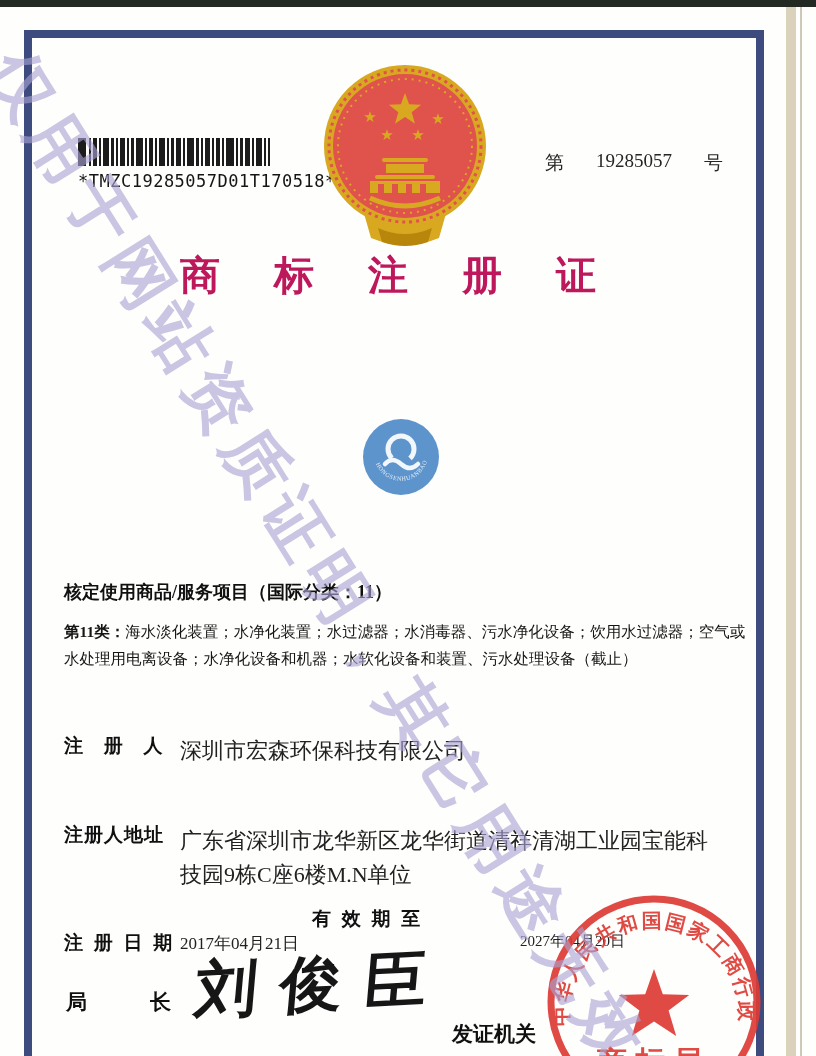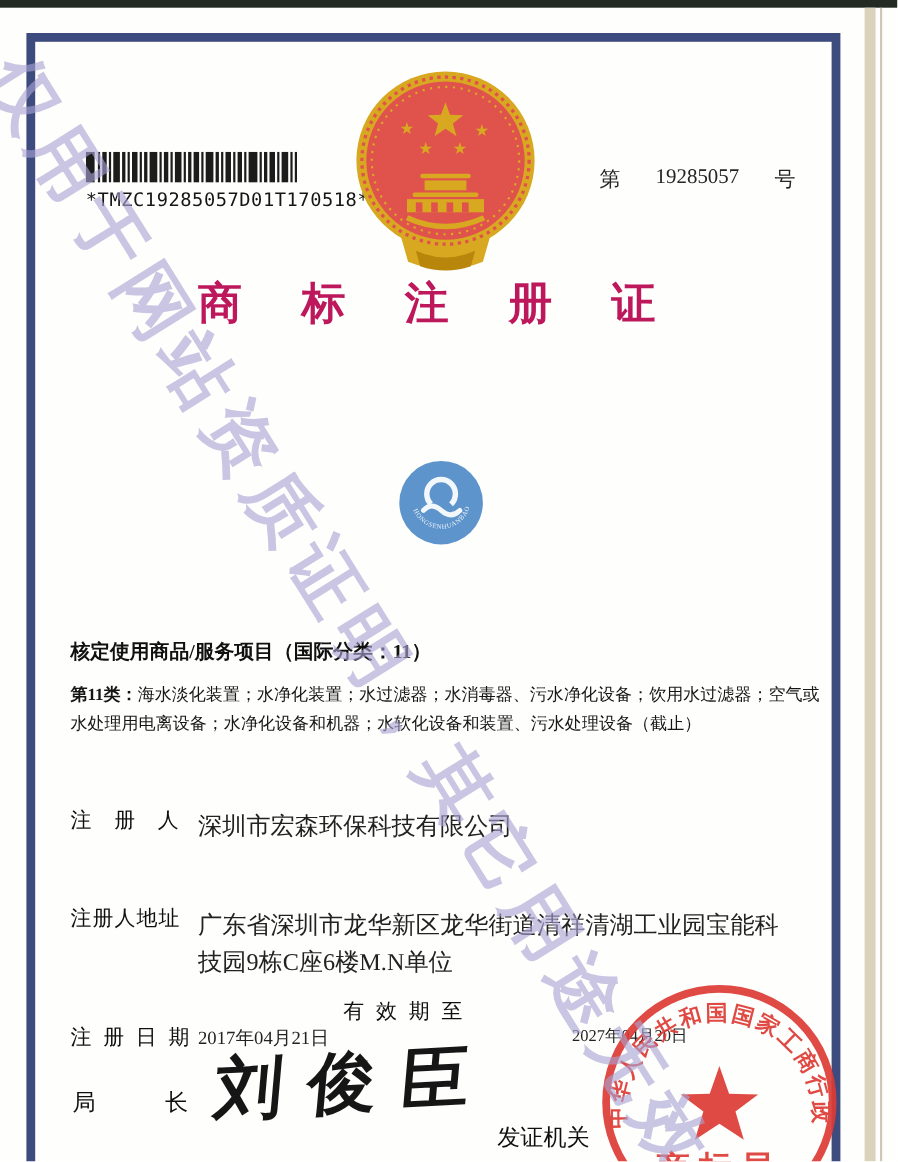--- a/index.html
+++ b/index.html
@@ -33,21 +33,21 @@
   .title{position:absolute;left:0;right:40px;top:248px;margin:0;z-index:10;text-align:center;
     font-size:40px;font-weight:700;letter-spacing:22px;text-indent:22px;color:#be185d;}
   
   .tm-logo{position:absolute;left:360px;top:416px;z-index:10;}
   
   .section-heading{position:absolute;left:64px;top:580px;z-index:10;font-size:18px;font-weight:700;color:#101010;}
   .goods{position:absolute;left:64px;top:618px;width:694px;margin:0;z-index:10;
     font-size:15.5px;line-height:1.75;color:#151515;}
   .goods b{font-size:15.5px;}
   
-  .row-label{position:absolute;z-index:10;font-size:19px;font-weight:400;color:#101010;}
+  .row-label{position:absolute;z-index:10;font-size:19px;font-weight:700;color:#101010;}
   .row-value{position:absolute;z-index:10;font-size:22px;color:#222;}
   .lbl-registrant{left:64px;top:733px;word-spacing:16px;}
   .val-registrant{left:180px;top:736px;}
   .lbl-address{left:64px;top:822px;letter-spacing:1px;}
   .val-address{left:180px;top:824px;width:530px;line-height:1.55;}
   .lbl-regdate{left:64px;top:930px;word-spacing:6px;}
   .val-regdate{left:180px;top:932px;font-size:17px;}
   .lbl-valid{left:312px;top:906px;word-spacing:6px;}
   .val-valid{left:520px;top:932px;font-size:15px;}
   .lbl-ju{left:66px;top:988px;font-size:21px;}

